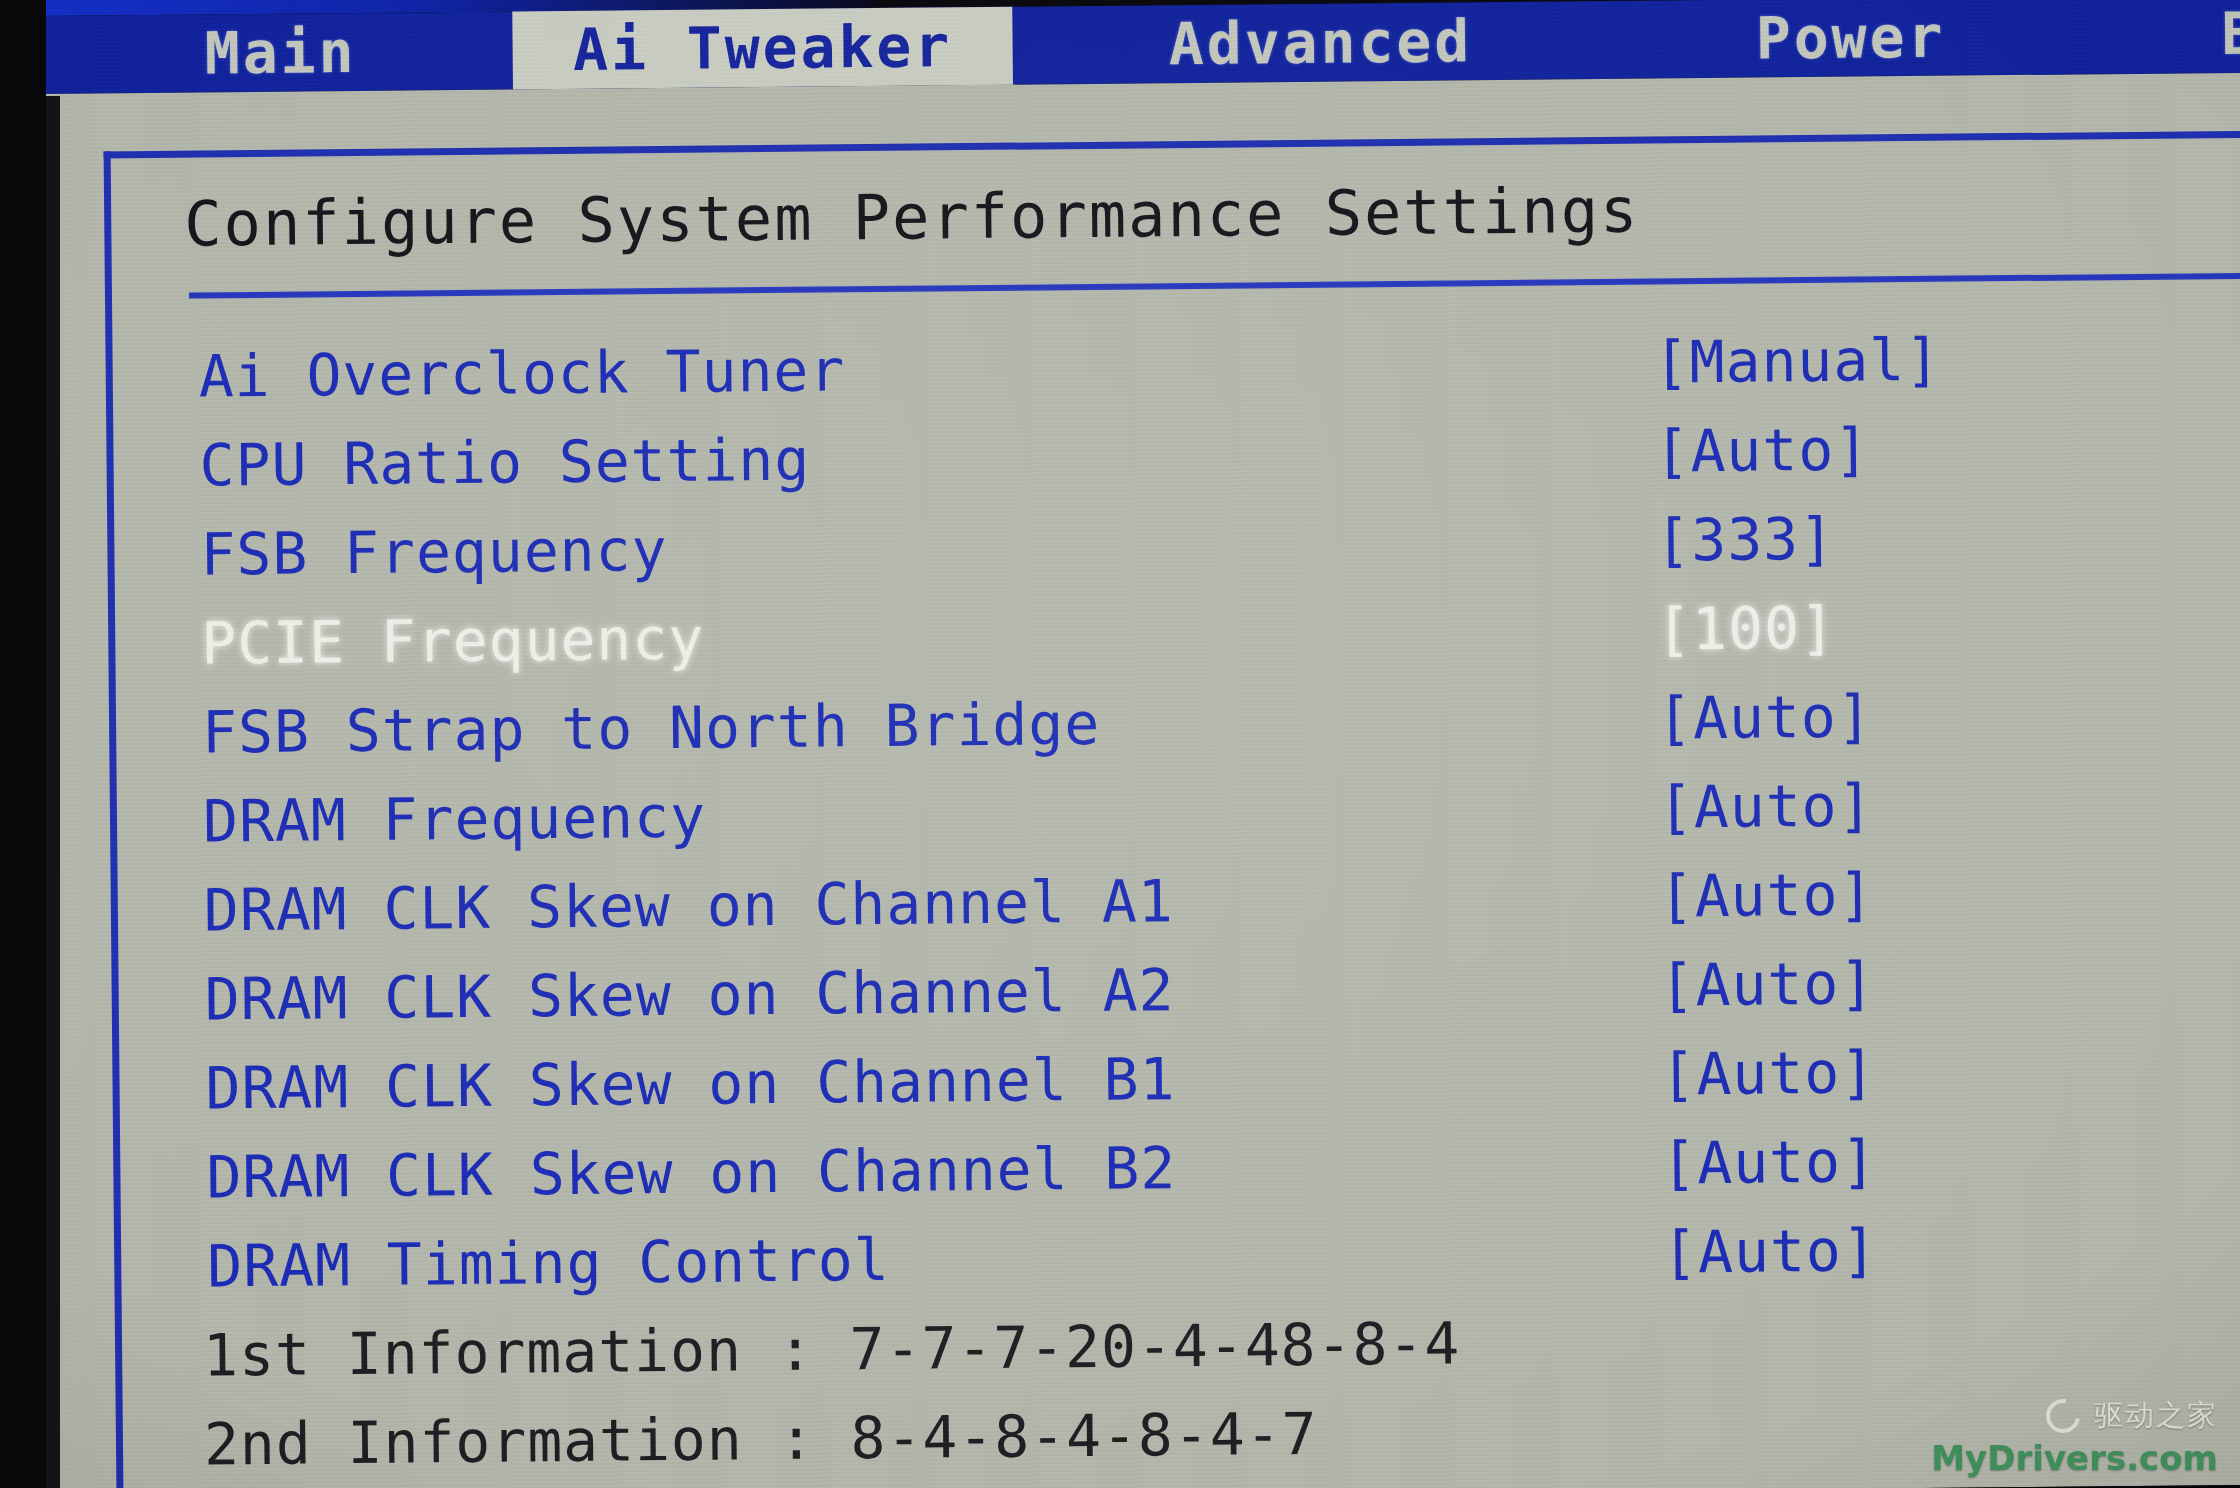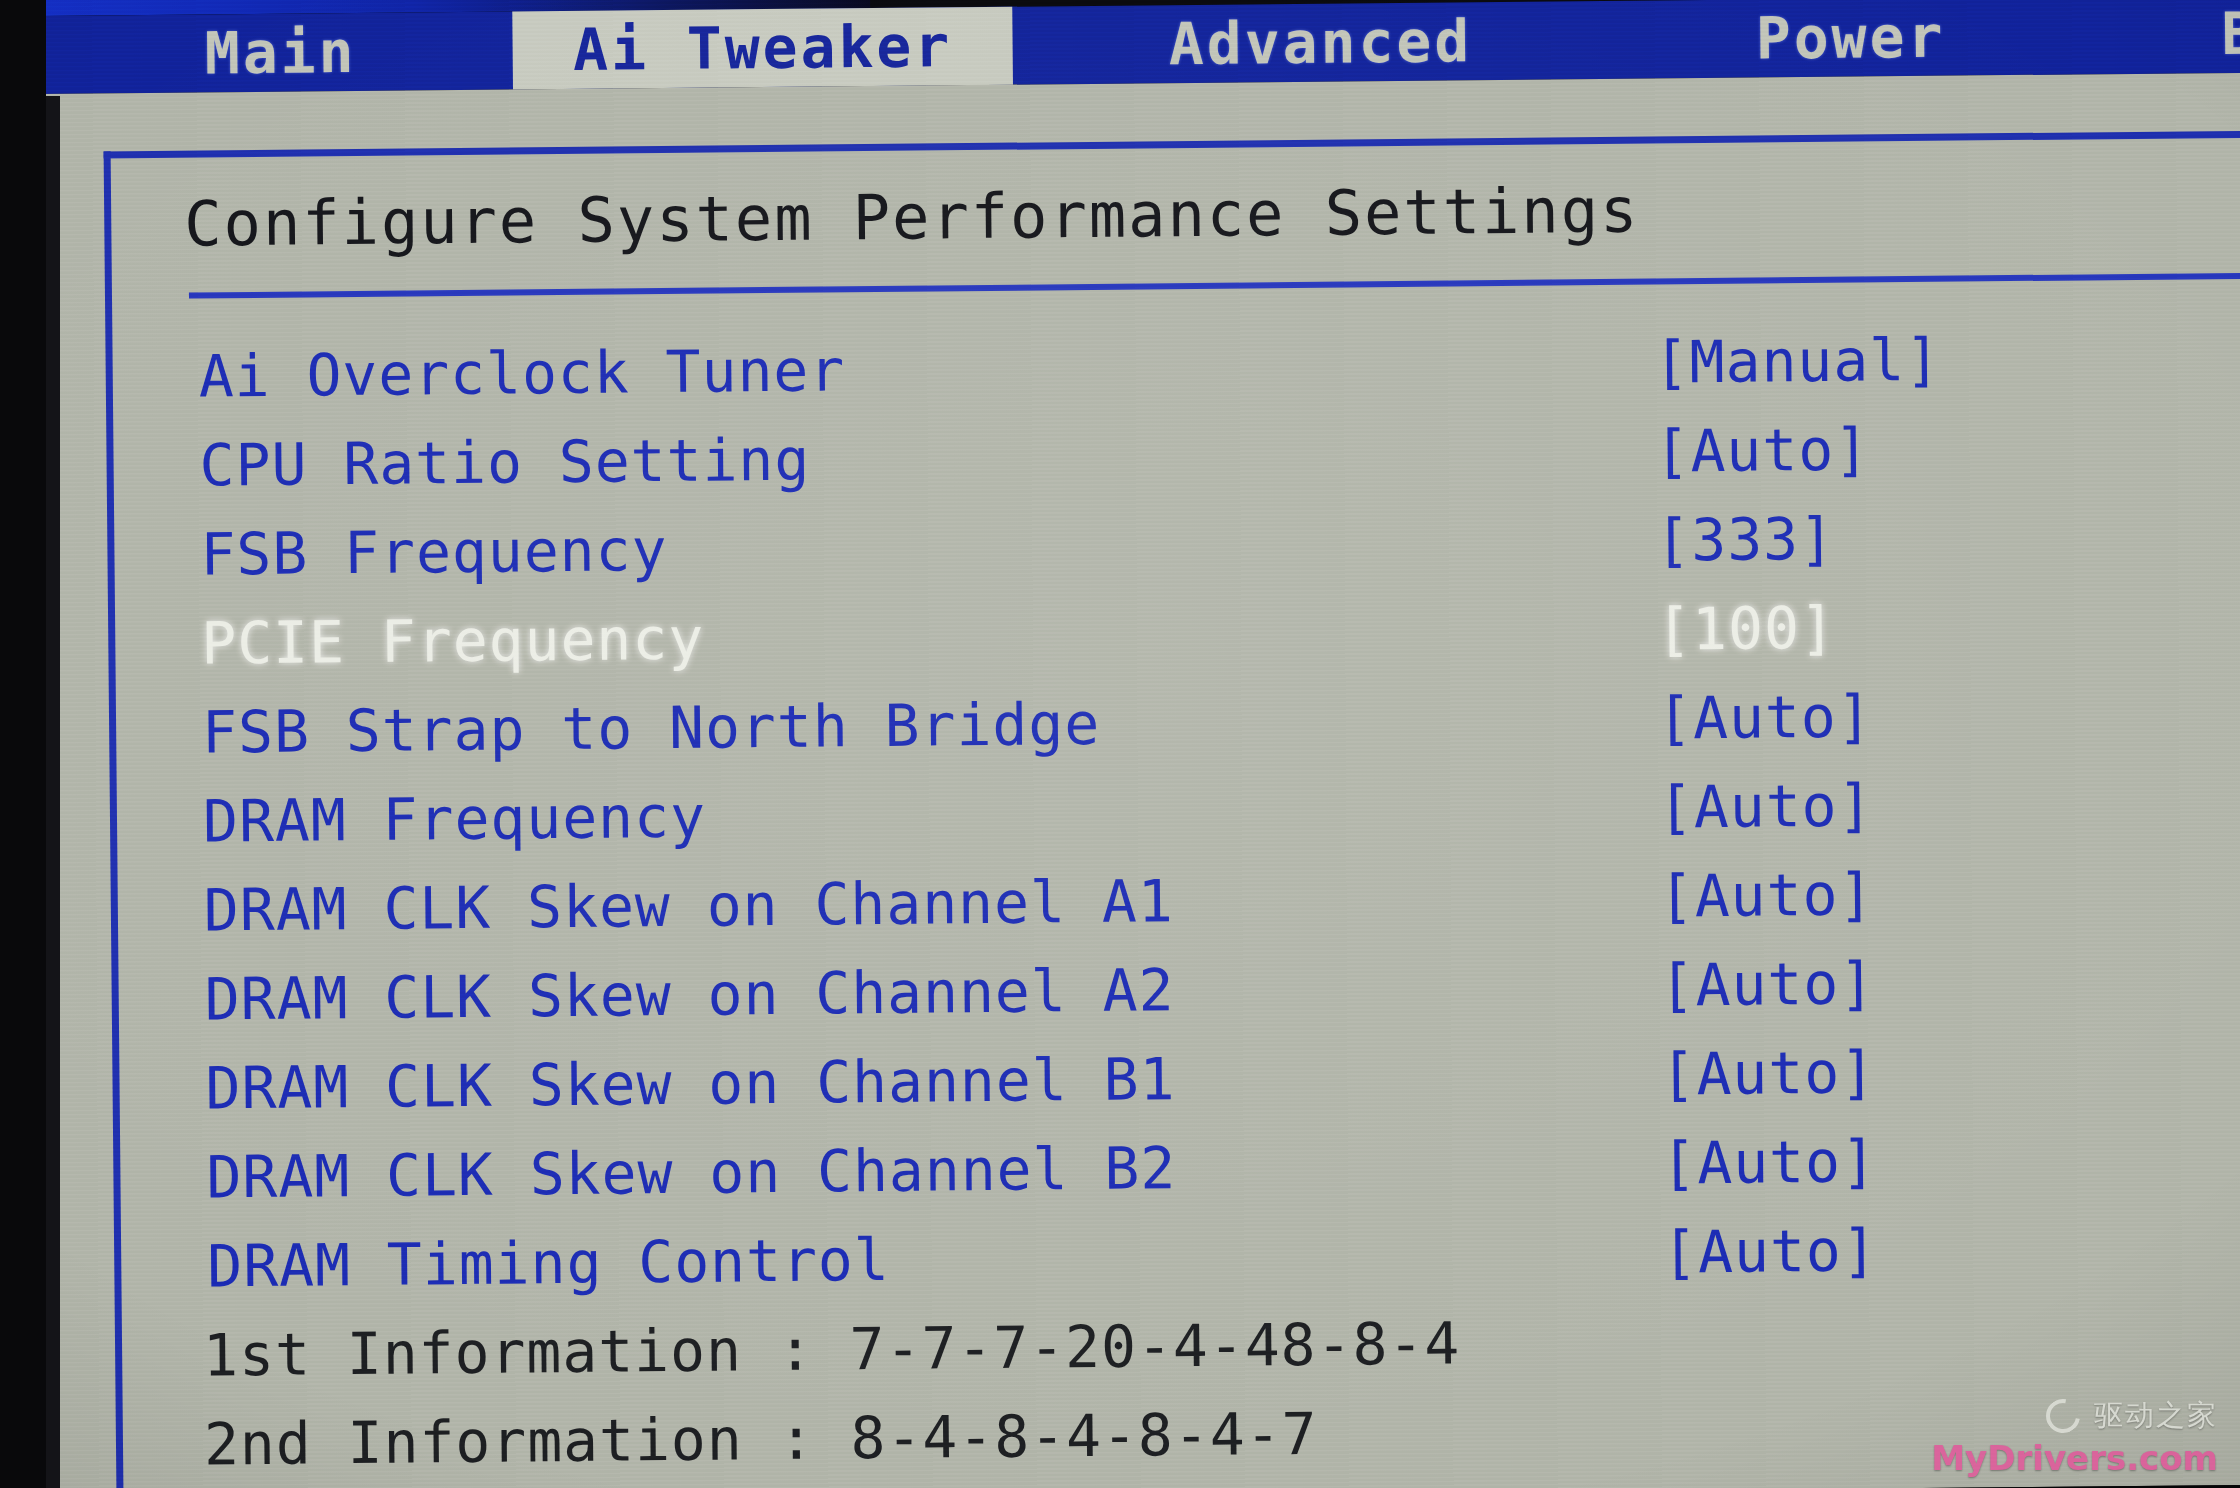--- a/index.html
+++ b/index.html
@@ -199,21 +199,21 @@
     width:34px; height:34px;
     border-radius:50%;
     border:4px solid #e7e9e2;
     border-right-color:transparent;
     display:inline-block;
     transform:rotate(-35deg);
   }
   .watermark .wm-en {
     font-size:34px;
     font-weight:bold;
-    color:#ec4899;
+    color:#15803d;
     font-family:"DejaVu Sans", sans-serif;
     letter-spacing:0px;
     text-shadow:0 1px 2px rgba(0,0,0,.45);
     margin-top:2px;
   }
 
   
   .bezel-left {
     position:absolute;
     left:0; top:0;

